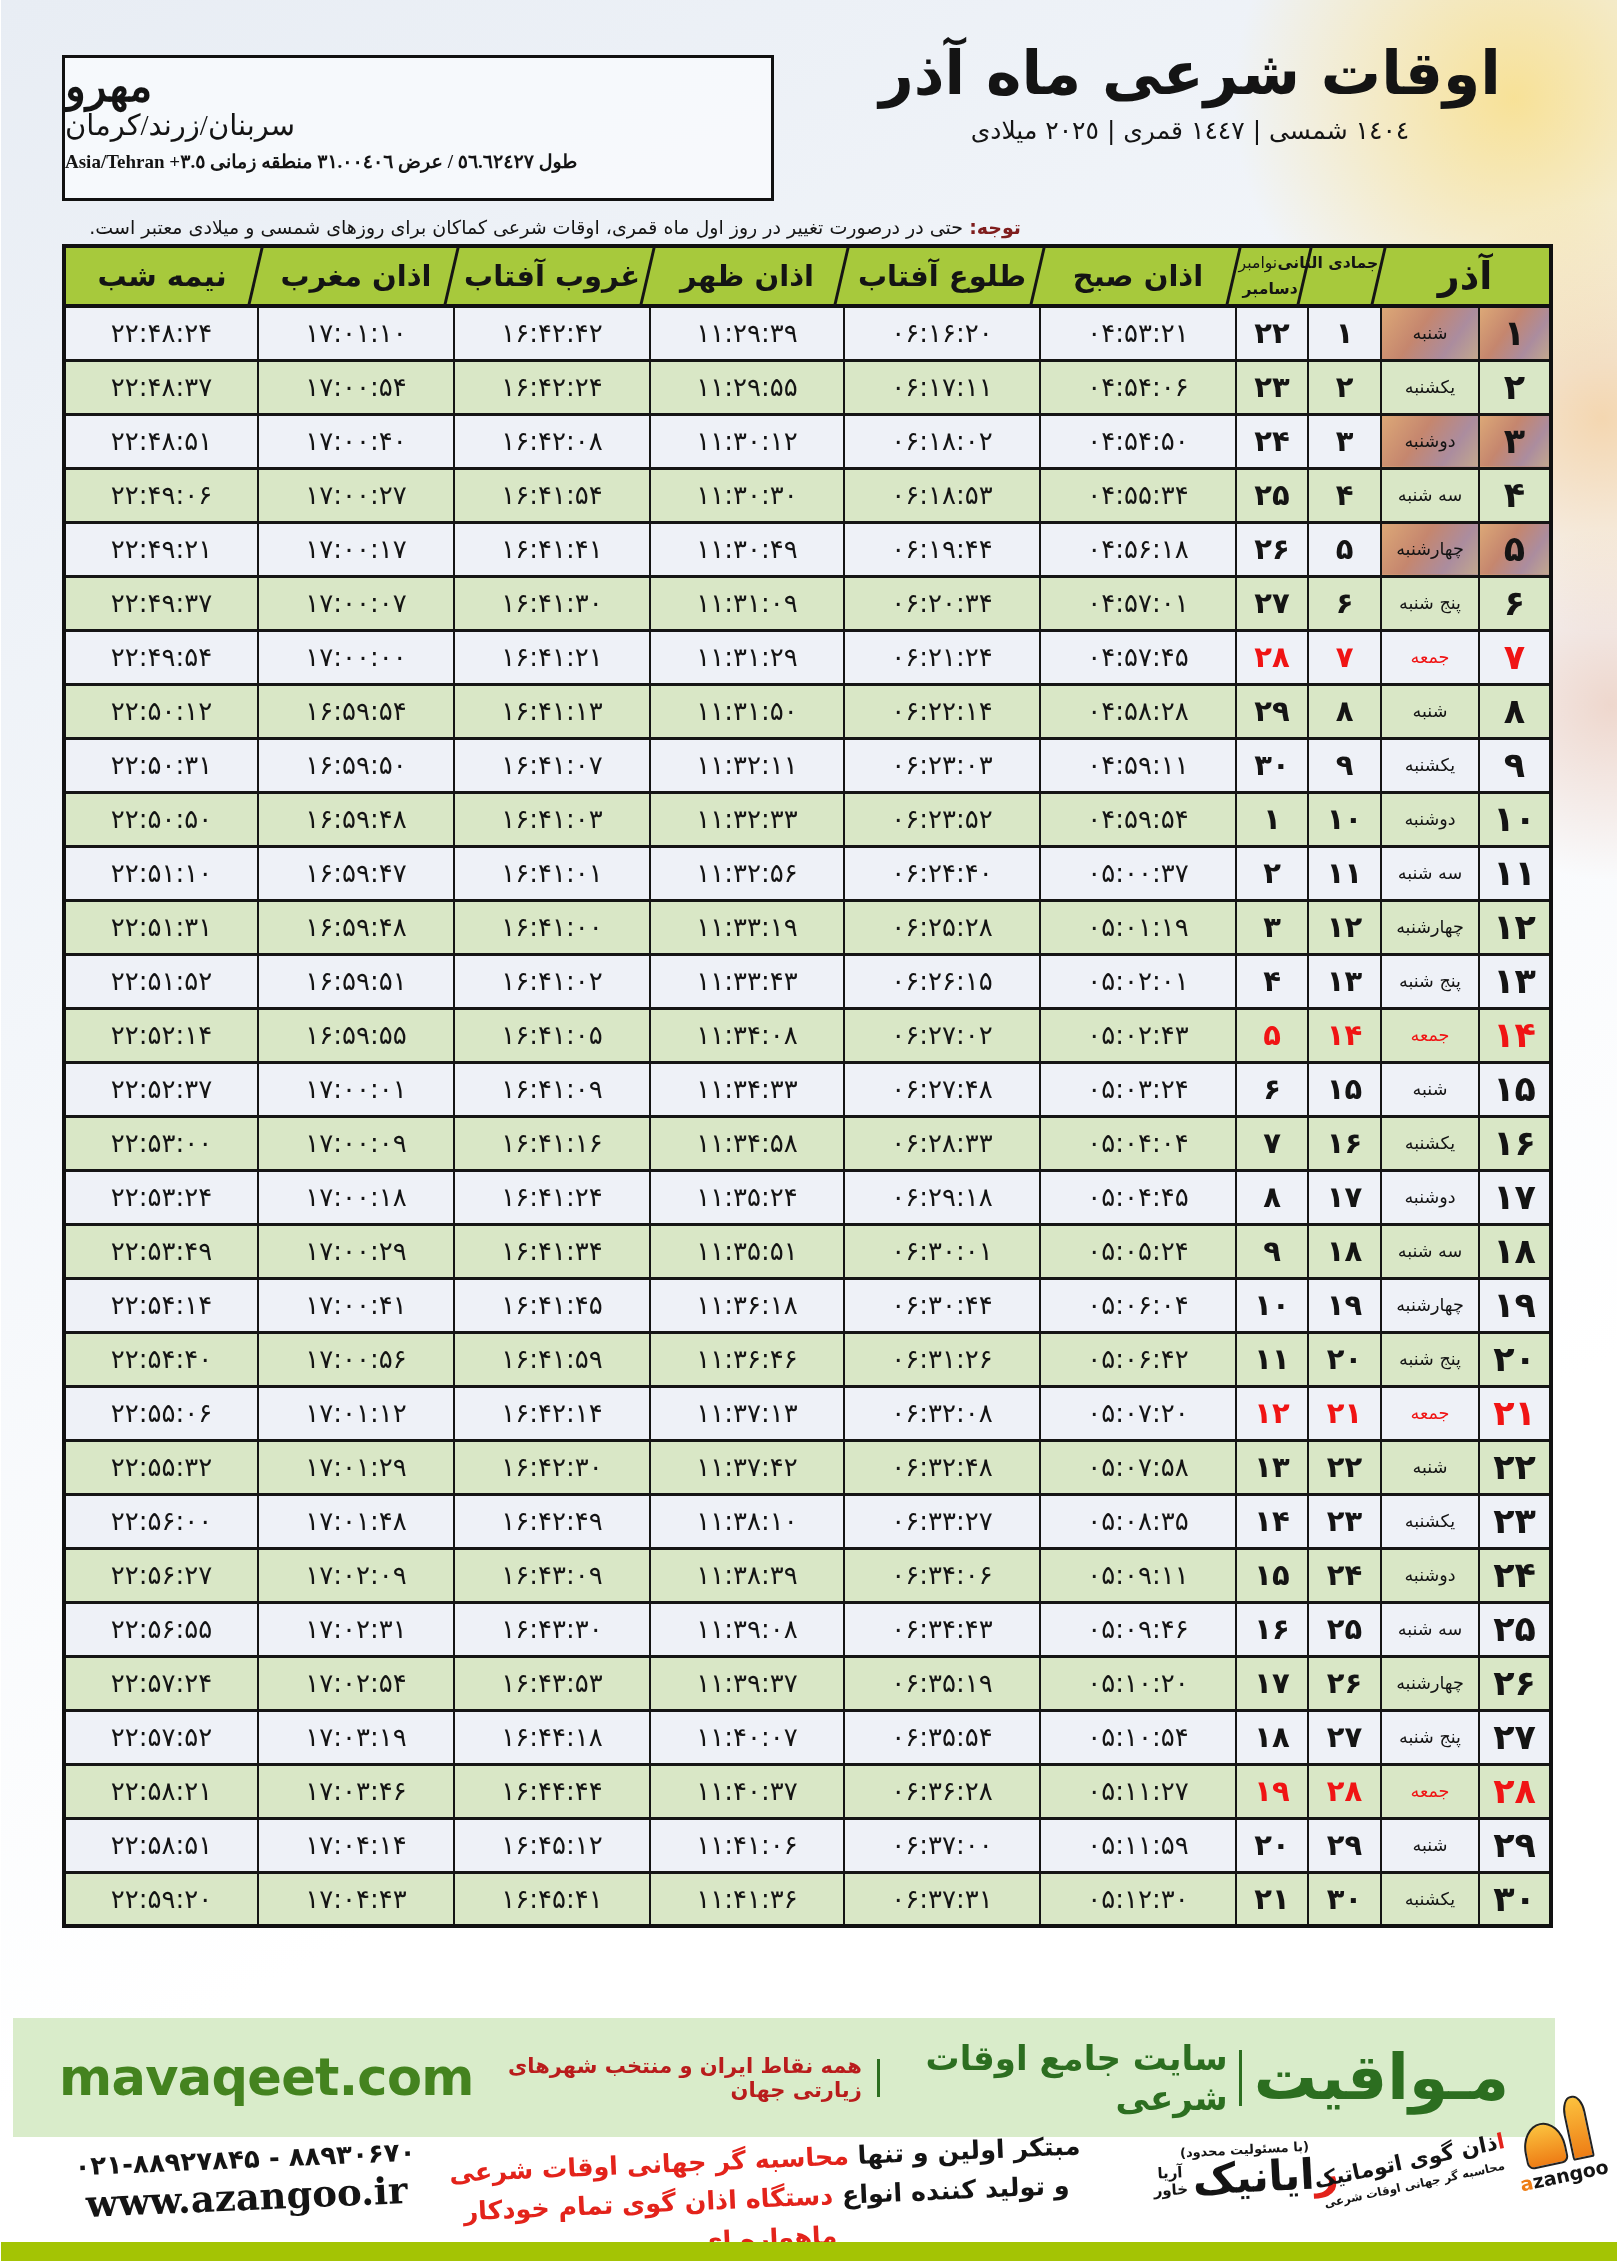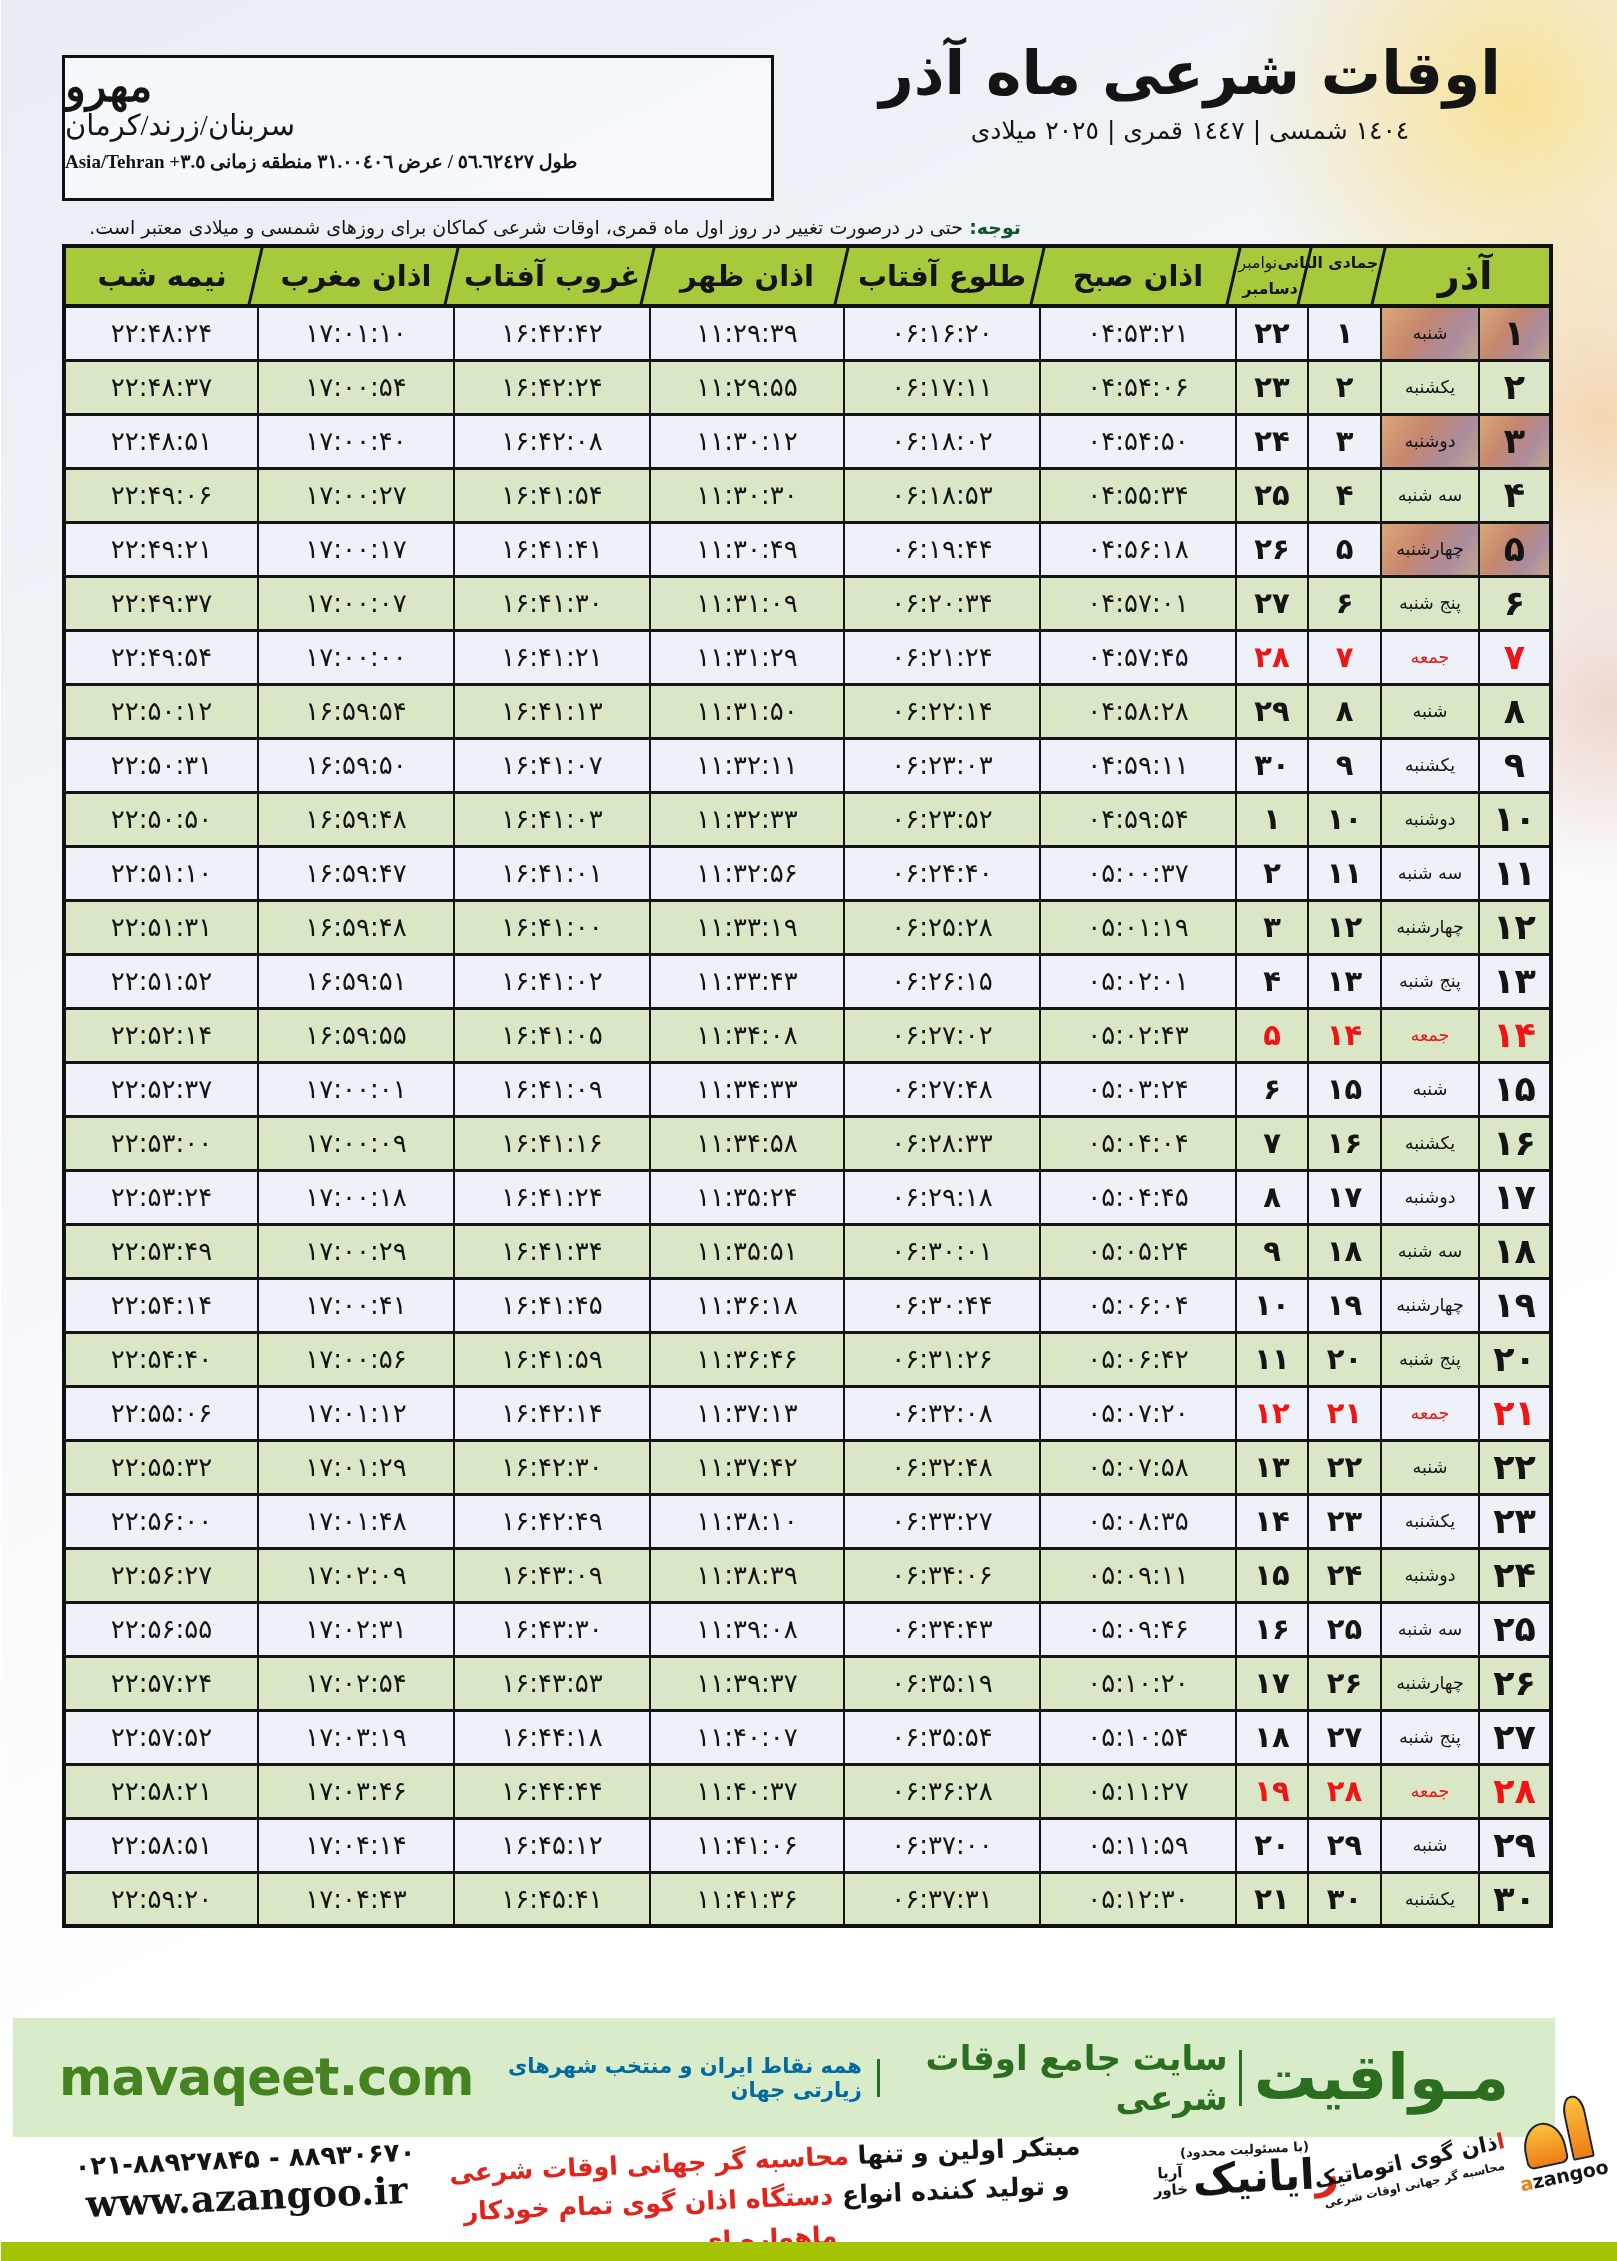--- a/index.html
+++ b/index.html
@@ -20,21 +20,21 @@
   .loc-title{font-size:43px;font-weight:bold;line-height:1.05;}
   .loc-region{font-size:29px;line-height:1.15;}
   .loc-coords{font-size:19px;font-weight:bold;margin-top:7.8px;}
   
   .main-header{position:absolute;left:802px;top:40px;width:776px;text-align:center;}
   .main-title{font-size:60px;font-weight:bold;line-height:1.1;}
   .main-sub{font-size:27px;font-weight:bold;margin-top:3.9px;}
   .main-years{font-size:25px;margin-top:10.4px;}
   
   .notice{position:absolute;top:216px;right:597px;font-size:19px;white-space:nowrap;}
-  .notice .red-label{color:#14532d;font-weight:bold;}
+  .notice .red-label{color:#7f1d1d;font-weight:bold;}
   
   table.times{position:absolute;left:62px;top:244px;width:1489px;border-collapse:collapse;
     table-layout:fixed;border:4.6px solid #111;}
   thead tr{height:60px;border-bottom:4.6px solid #111;}
   thead th{background:#a7c93c;font-weight:bold;position:relative;border:0;overflow:visible;}
   th.h-month{font-size:38px;}
   th.h-time{font-size:29px;}
   th.slant::before{content:"";position:absolute;top:-1.3px;bottom:-1.3px;right:1.3px;width:2.6px;
     background:#151515;transform:skewX(-13deg);}
   .h-alt .alt-lunar{position:absolute;top:5.2px;right:2.6px;font-size:15.7px;font-weight:bold;white-space:nowrap;}
@@ -52,21 +52,21 @@
   td.c-day{font-size:35px;font-weight:bold;}
   tr.friday td.c-day,tr.friday td.c-wd,tr.friday td.c-hij,tr.friday td.c-greg{color:#f01414;}
   tbody td.photo{background:linear-gradient(125deg,#dca877 0%,#c5866e 40%,#ab8c9e 72%,#c2a78e 100%) !important;}
   
   .foot-band{position:absolute;left:13px;top:2018px;width:1542px;height:119px;background:#d9ecca;
     display:flex;align-items:center;padding:0 46px 0 46px;box-sizing:border-box;}
   .brand{font-size:63px;font-weight:bold;color:#2c6e20;line-height:1;}
   .band-sep{width:3.3px;height:56px;background:#2c6e20;margin:0 11.7px;}
   .band-sep.small{height:38px;}
   .band-desc{font-size:34px;font-weight:bold;color:#2c6e20;}
-  .band-cov{font-size:21px;font-weight:bold;color:#0369a1;margin-right:3.9px;}
+  .band-cov{font-size:21px;font-weight:bold;color:#b91c1c;margin-right:3.9px;}
   .band-url{font-size:51px;font-weight:bold;color:#44831f;direction:ltr;margin-inline-start:auto;letter-spacing:-0.7px;}
   
   .phones-block{position:absolute;left:57px;top:2144px;width:378px;text-align:center;transform:rotate(-2.5deg);}
   .phones{font-size:26px;font-weight:bold;}
   .site-url{font-size:37px;font-weight:bold;font-family:"DejaVu Serif",serif;margin-top:1.3px;direction:ltr;}
   .claims{position:absolute;left:450px;top:2140px;width:633px;text-align:center;transform:rotate(-2.5deg);
     font-size:25.4px;font-weight:bold;line-height:1.55;}
   .red{color:#e3231b;}
   .rayanik{position:absolute;left:1138px;top:2142px;width:215px;transform:rotate(-3deg);text-align:center;}
   .rayanik-small{font-size:13px;font-weight:bold;}

